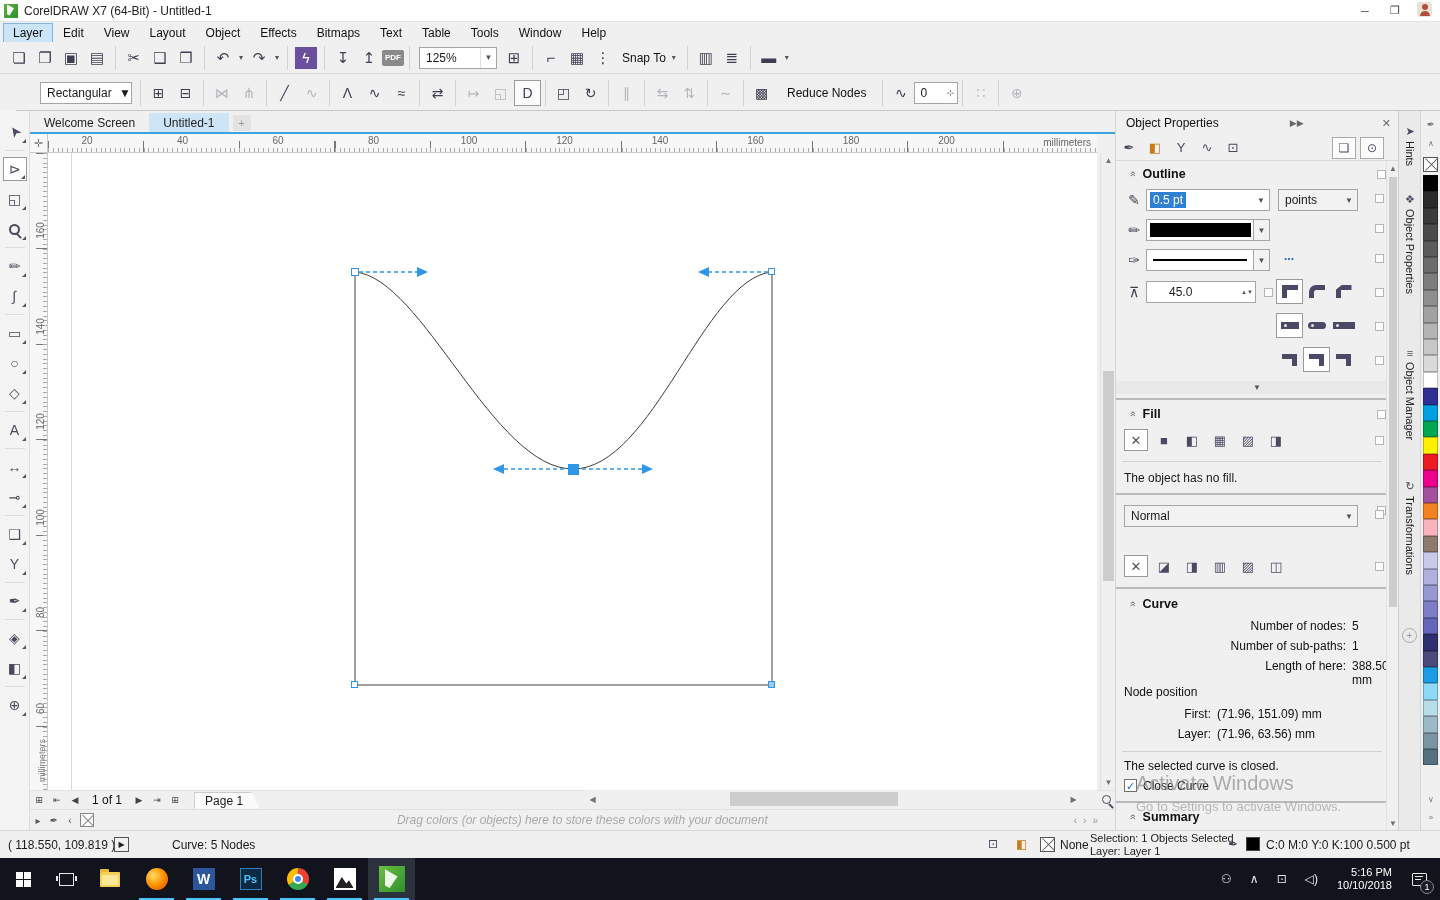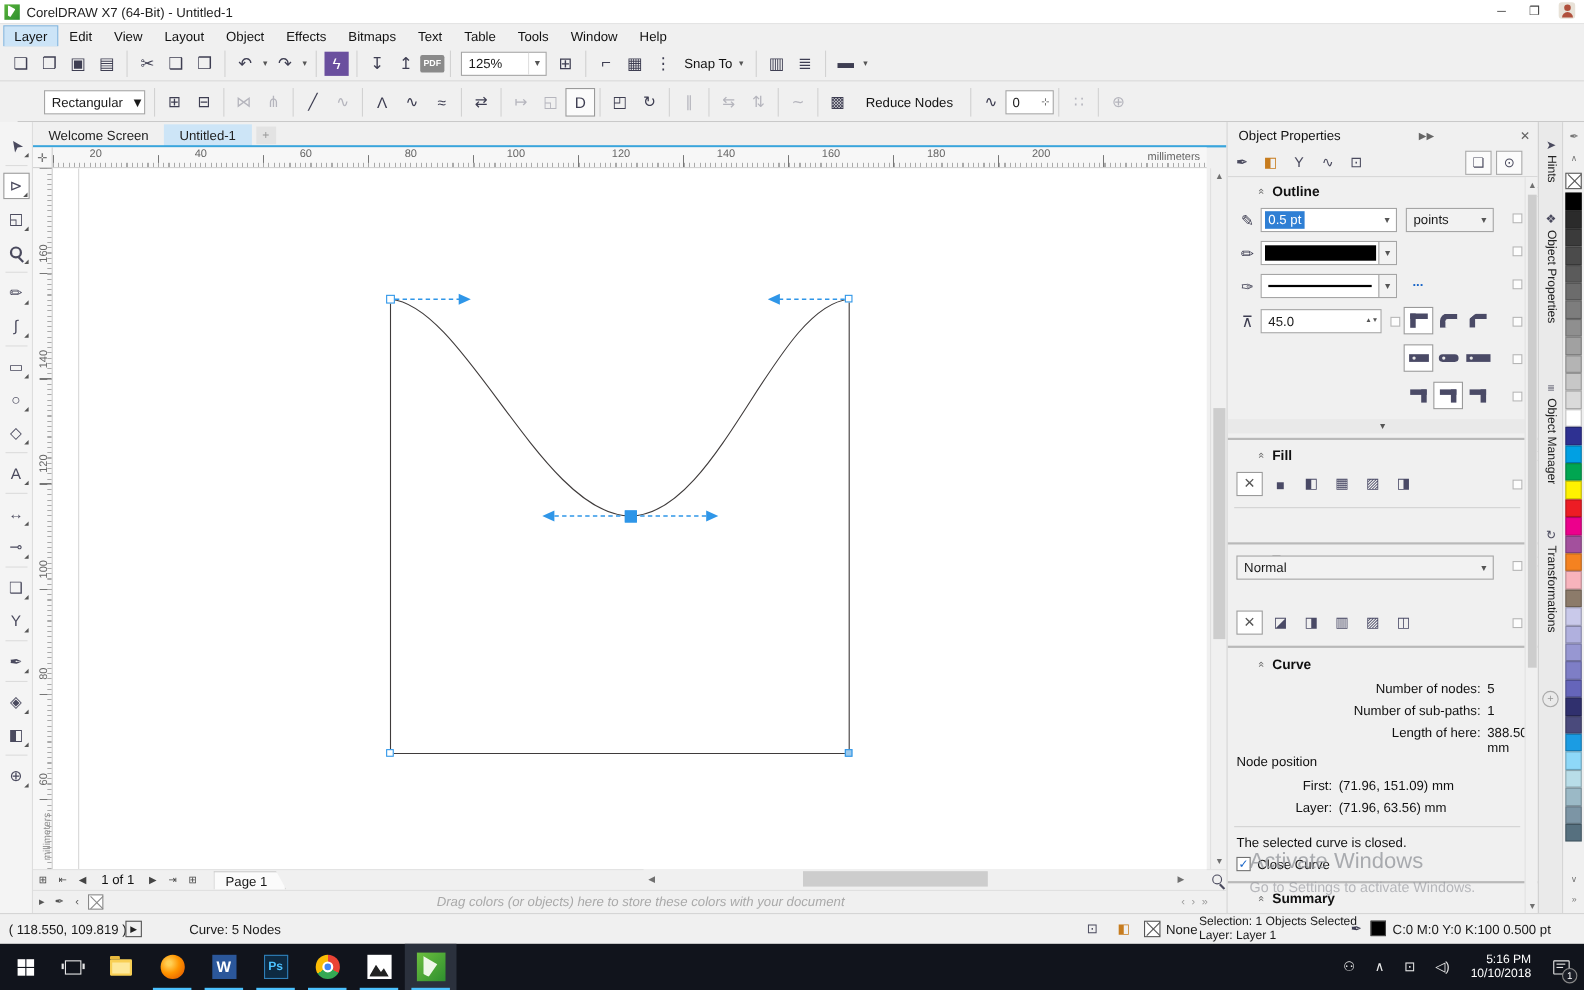--- a/index.html
+++ b/index.html
@@ -112,21 +112,21 @@
   
   #docker { position:absolute; left:1115px; top:111px; width:283px; height:719px; background:#f0f0f0; border-left:1px solid #d5d5d5; font-size:12px; overflow:hidden; }
   #dk-header { position:absolute; left:0; top:0; width:100%; height:24px; display:flex; align-items:center; }
   #dk-title { padding-left:10px; font-size:12px; color:#111; }
   #dk-header .hbtn { margin-left:auto; } 
   .hbtn { color:#666; font-size:9px; padding:0 7px; }
   #dk-tabsrow { position:absolute; left:0; top:24px; width:100%; height:26px; display:flex; align-items:center; border-bottom:1px solid #d8d8d8; }
   .dk-tab { width:26px; height:24px; display:flex; align-items:center; justify-content:center; font-size:13px; color:#4a4a5e; }
   .dk-tab.hot { color:#c77c1e; }
   .dk-btn { width:24px; height:22px; border:1px solid #a9a9a9; background:#fbfbfb; display:flex; align-items:center; justify-content:center; font-size:12px; color:#4a4a5e; margin-left:4px; }
-  .sec-head { position:absolute; left:16px; width:100%; height:22px; display:flex; align-items:center; }
+  .sec-head { position:absolute; left:2px; width:100%; height:22px; display:flex; align-items:center; }
   .collapse { font-size:10px; color:#666; margin:0 8px 0 12px; transform:rotate(-90deg); letter-spacing:-1px; }
   .sec-title { font-weight:bold; font-size:12.5px; color:#111; }
   .mini-cb { position:absolute; right:14px; width:9px; height:9px; border:1px solid #b5b5b5; background:#fdfdfd; }
   .dk-row { position:absolute; left:0; width:100%; height:26px; }
   .dk-ico { position:absolute; left:8px; top:3px; width:20px; height:20px; font-size:14px; color:#3e3e52; display:flex; align-items:center; justify-content:center; }
   .dk-combo { position:absolute; height:22px; background:#fff; border:1px solid #a5a5a5; display:flex; align-items:center; font-size:12px; }
   .dk-combo .arrow { margin-left:auto; width:16px; align-self:stretch; display:flex; align-items:center; justify-content:center; font-size:8px; color:#555; }
   .sel-text { background:#2f7fd4; color:#fff; padding:1px 3px; }
   .blackbar { flex:1; height:14px; background:#000; margin:0 2px 0 3px; }
   .linebar { flex:1; height:2px; background:#000; margin:0 6px; }
@@ -548,21 +548,21 @@
       <div class="dk-combo" style="left:30px;top:2px;width:124px;">
           <span class="linebar"></span>
           <span class="arrow" style="border-left:1px solid #a5a5a5;background:#f2f2f2;">▼</span>
         </div>
       <span style="position:absolute;left:168px;top:2px;color:#1a66c8;font-weight:bold;">...</span>
       <span class="mini-cb" style="top:7px;"></span>
     </div>
     <div class="dk-row" style="top:168px;height:30px;">
       <span class="dk-ico">⊼</span>
       <div class="dk-combo" style="left:30px;top:2px;width:110px;">
-          <span style="margin-left:6px;">45.0</span>
+          <span style="margin-left:22px;">45.0</span>
           <span class="arrow" style="flex-direction:column;font-size:6px;line-height:5px;">▲▼</span>
         </div>
       <span class="mini-cb" style="left:148px;right:auto;top:9px;"></span>
       <div id="corner-group" style="position:absolute;left:160px;top:0px;display:flex;">
           <div class="grp-btn sel">
             <div class="corner-shape"></div>
           </div>
           <div class="grp-btn">
             <div class="corner-shape round"></div>
           </div>
@@ -613,20 +613,23 @@
           <div class="style-box sel xglyph">✕</div>
           <div class="style-box">■</div>
           <div class="style-box">◧</div>
           <div class="style-box">▦</div>
           <div class="style-box">▨</div>
           <div class="style-box">◨</div>
         </div>
         <span class="mini-cb" style="top:9px;"></span>
       </div>
     <div class="divider" style="top:350px;"></div>
+    <div class="dk-row" style="top:356px;">
+        <span style="position:absolute;left:8px;top:4px;">The object has no fill.</span>
+      </div>
     <div class="divider thick" style="top:382px;"></div>
 
     <div class="sec-head" style="top:388px;">
         <span class="collapse">»</span>
         <span class="sec-title">Transparency</span>
         <span class="mini-cb"></span>
       </div>
     <div class="dk-row" style="top:392px;text-align:right;">
       <div class="dk-combo graybg" style="left:8px;top:2px;width:234px;">
           <span style="margin-left:6px;">Normal</span>

